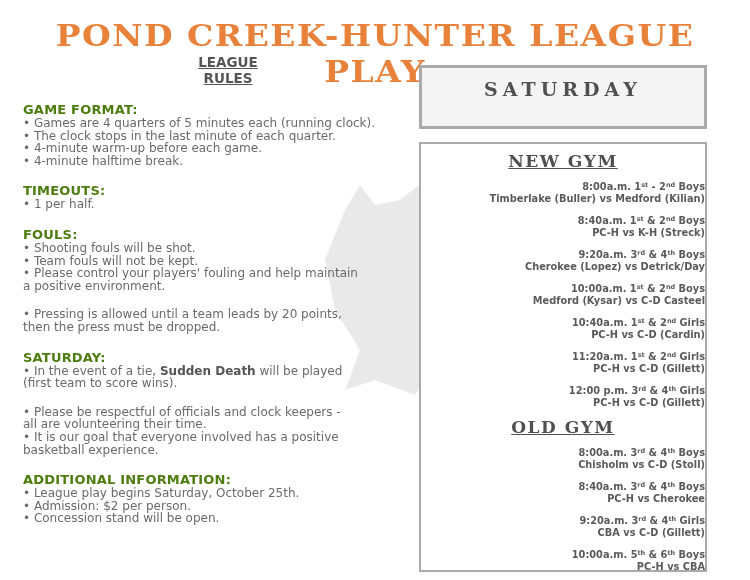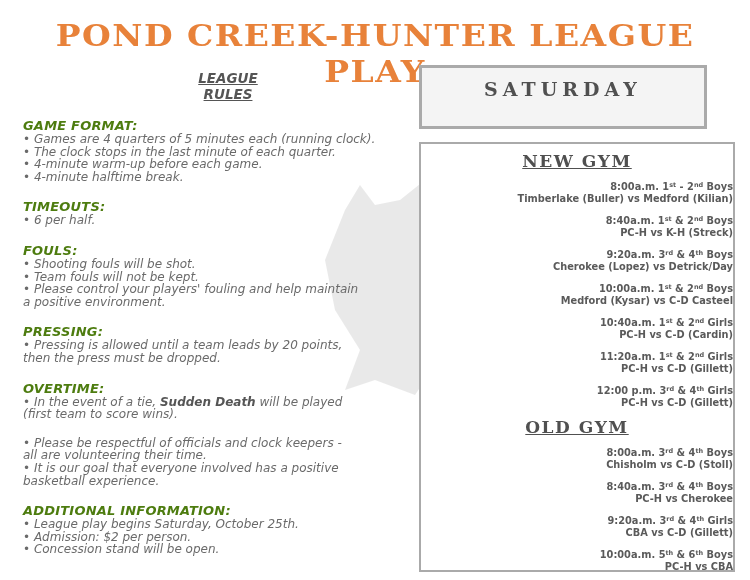--- a/index.html
+++ b/index.html
@@ -12,42 +12,42 @@
     letter-spacing: 1.5px; color: #E8823A; text-transform: uppercase;
     transform: scaleY(0.92);
   }
 
   .watermark {
     position: absolute; left: 305px; top: 180px; width: 150px; height: 220px;
     opacity: 0.10;
   }
 
   .rules {
-    position: absolute; left: 23px; top: 70px; width: 385px; font-style: italic;
+    position: absolute; left: 23px; top: 54px; width: 385px;
   }
   .rules-heading {
     text-align: center; font-weight: bold; font-size: 13.5px; color: #555;
     text-decoration: underline; line-height: 16px; margin-left: 0; padding-left: 25px;
   }
   .section { margin-top: 16px; }
   .section:first-of-type { margin-top: 12px; }
   .section-title { font-weight: bold; font-size: 13px; color: #4d7c0f; line-height: 15px; letter-spacing: 0.2px; }
   .line { font-size: 12px; color: #6a6a6a; line-height: 12.6px; white-space: nowrap; }
   .line b { color: #555; }
 
   .date-box {
     position: absolute; left: 419px; top: 65px; width: 288px; height: 64px;
     border: 3px solid #aaa; background: #f4f4f4; text-align: center;
     font-family: "DejaVu Serif", serif; font-weight: bold; color: #505050;
   }
   .date-day { font-size: 19px; letter-spacing: 5px; margin-top: 9px; line-height: 24px; }
   .date-num { font-size: 19px; letter-spacing: 2px; line-height: 26px; }
 
   .sched-box {
-    position: absolute; left: 419px; top: 142px; width: 316px; height: 430px;
+    position: absolute; left: 419px; top: 142px; width: 288px; height: 430px;
     border: 2px solid #aaa; background: #fff; text-align: center;
   }
   .gym-title {
     font-family: "DejaVu Serif", serif; font-weight: bold; font-size: 17px;
     color: #505050; text-decoration: underline; letter-spacing: 1.5px; line-height: 20px;
   }
   .gym-title.new { margin-top: 7px; }
   .gym-title.old { margin-top: 9px; }
   .game { margin-top: 11px; font-size: 9.8px; font-weight: bold; color: #5a5a5a; line-height: 11.5px; }
   .game:first-of-type { margin-top: 0; }
@@ -72,39 +72,38 @@
   <div class="section">
     <div class="section-title">GAME FORMAT:</div>
     <div class="line">• Games are 4 quarters of 5 minutes each (running clock).</div>
     <div class="line">• The clock stops in the last minute of each quarter.</div>
     <div class="line">• 4-minute warm-up before each game.</div>
     <div class="line">• 4-minute halftime break.</div>
   </div>
 
   <div class="section">
     <div class="section-title">TIMEOUTS:</div>
-    <div class="line">• 6 per half.</div>
+    <div class="line">• 1 per half.</div>
   </div>
 
   <div class="section">
     <div class="section-title">FOULS:</div>
     <div class="line">• Shooting fouls will be shot.</div>
     <div class="line">• Team fouls will not be kept.</div>
     <div class="line">• Please control your players' fouling and help maintain</div>
     <div class="line">a positive environment.</div>
   </div>
 
   <div class="section">
-    <div class="section-title">PRESSING:</div>
     <div class="line">• Pressing is allowed until a team leads by 20 points,</div>
     <div class="line">then the press must be dropped.</div>
   </div>
 
   <div class="section">
-    <div class="section-title">OVERTIME:</div>
+    <div class="section-title">SATURDAY:</div>
     <div class="line"><span>• In the event of a tie, </span><b>Sudden Death</b><span> will be played</span></div>
     <div class="line">(first team to score wins).</div>
   </div>
 
   <div class="section">
     <div class="line">• Please be respectful of officials and clock keepers -</div>
     <div class="line">all are volunteering their time.</div>
     <div class="line">• It is our goal that everyone involved has a positive</div>
     <div class="line">basketball experience.</div>
   </div>

